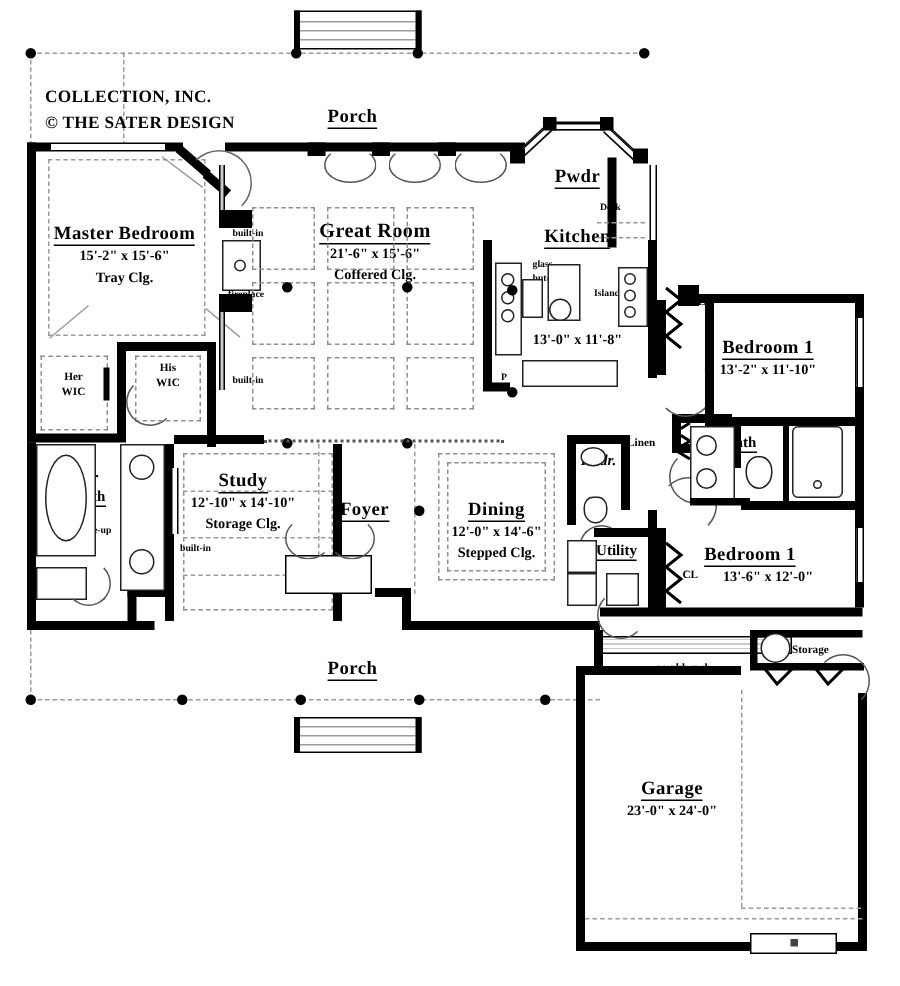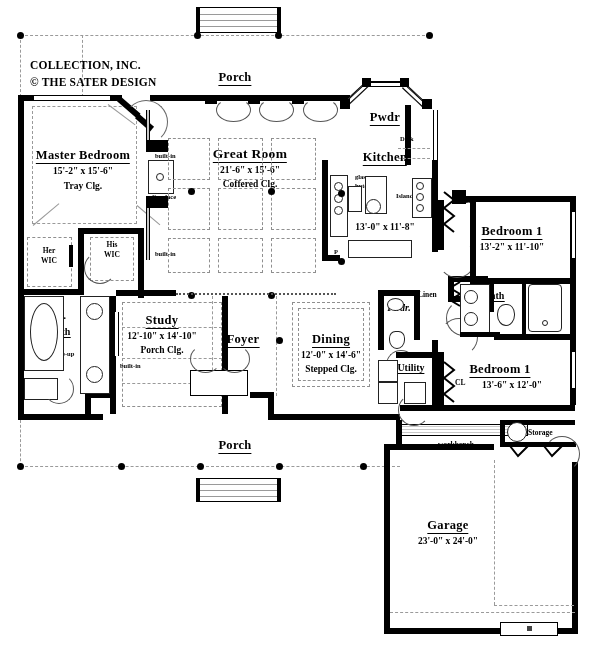--- a/index.html
+++ b/index.html
@@ -211,21 +211,21 @@
   <div class="glassv" style="left:433px;top:110px;width:5px;height:50px;"></div>
 
   <div class="node" style="left:338px;top:190px;"></div>
   <div class="node" style="left:338px;top:258px;"></div>
 
   <div class="fix" style="left:348px;top:240px;width:64px;height:18px;"></div>
 
   <div class="dash" style="left:122px;top:302px;width:100px;height:105px;"></div>
   <div class="lbl room ctr" style="left:162px;top:313px;">Study</div>
   <div class="lbl dim ctr" style="left:162px;top:331px;">12'-10" x 14'-10"</div>
-  <div class="lbl clg ctr" style="left:162px;top:345px;">Porch Clg.</div>
+  <div class="lbl clg ctr" style="left:162px;top:345px;">Storage Clg.</div>
   <div class="lbl tiny" style="left:120px;top:362px;">built-in</div>
   <div class="dashl" style="left:122px;top:327px;width:100px;"></div>
   <div class="dashl" style="left:122px;top:358px;width:100px;"></div>
   <div class="dashl" style="left:122px;top:383px;width:100px;"></div>
   <div class="glassv" style="left:114px;top:312px;width:5px;height:44px;"></div>
   <div class="wall" style="left:222px;top:296px;width:6px;height:118px;"></div>
 
   <div class="lbl room ctr" style="left:243px;top:332px;">Foyer</div>
   <div class="dashv" style="left:212px;top:296px;height:100px;"></div>
   <div class="dashv" style="left:276px;top:296px;height:100px;"></div>

